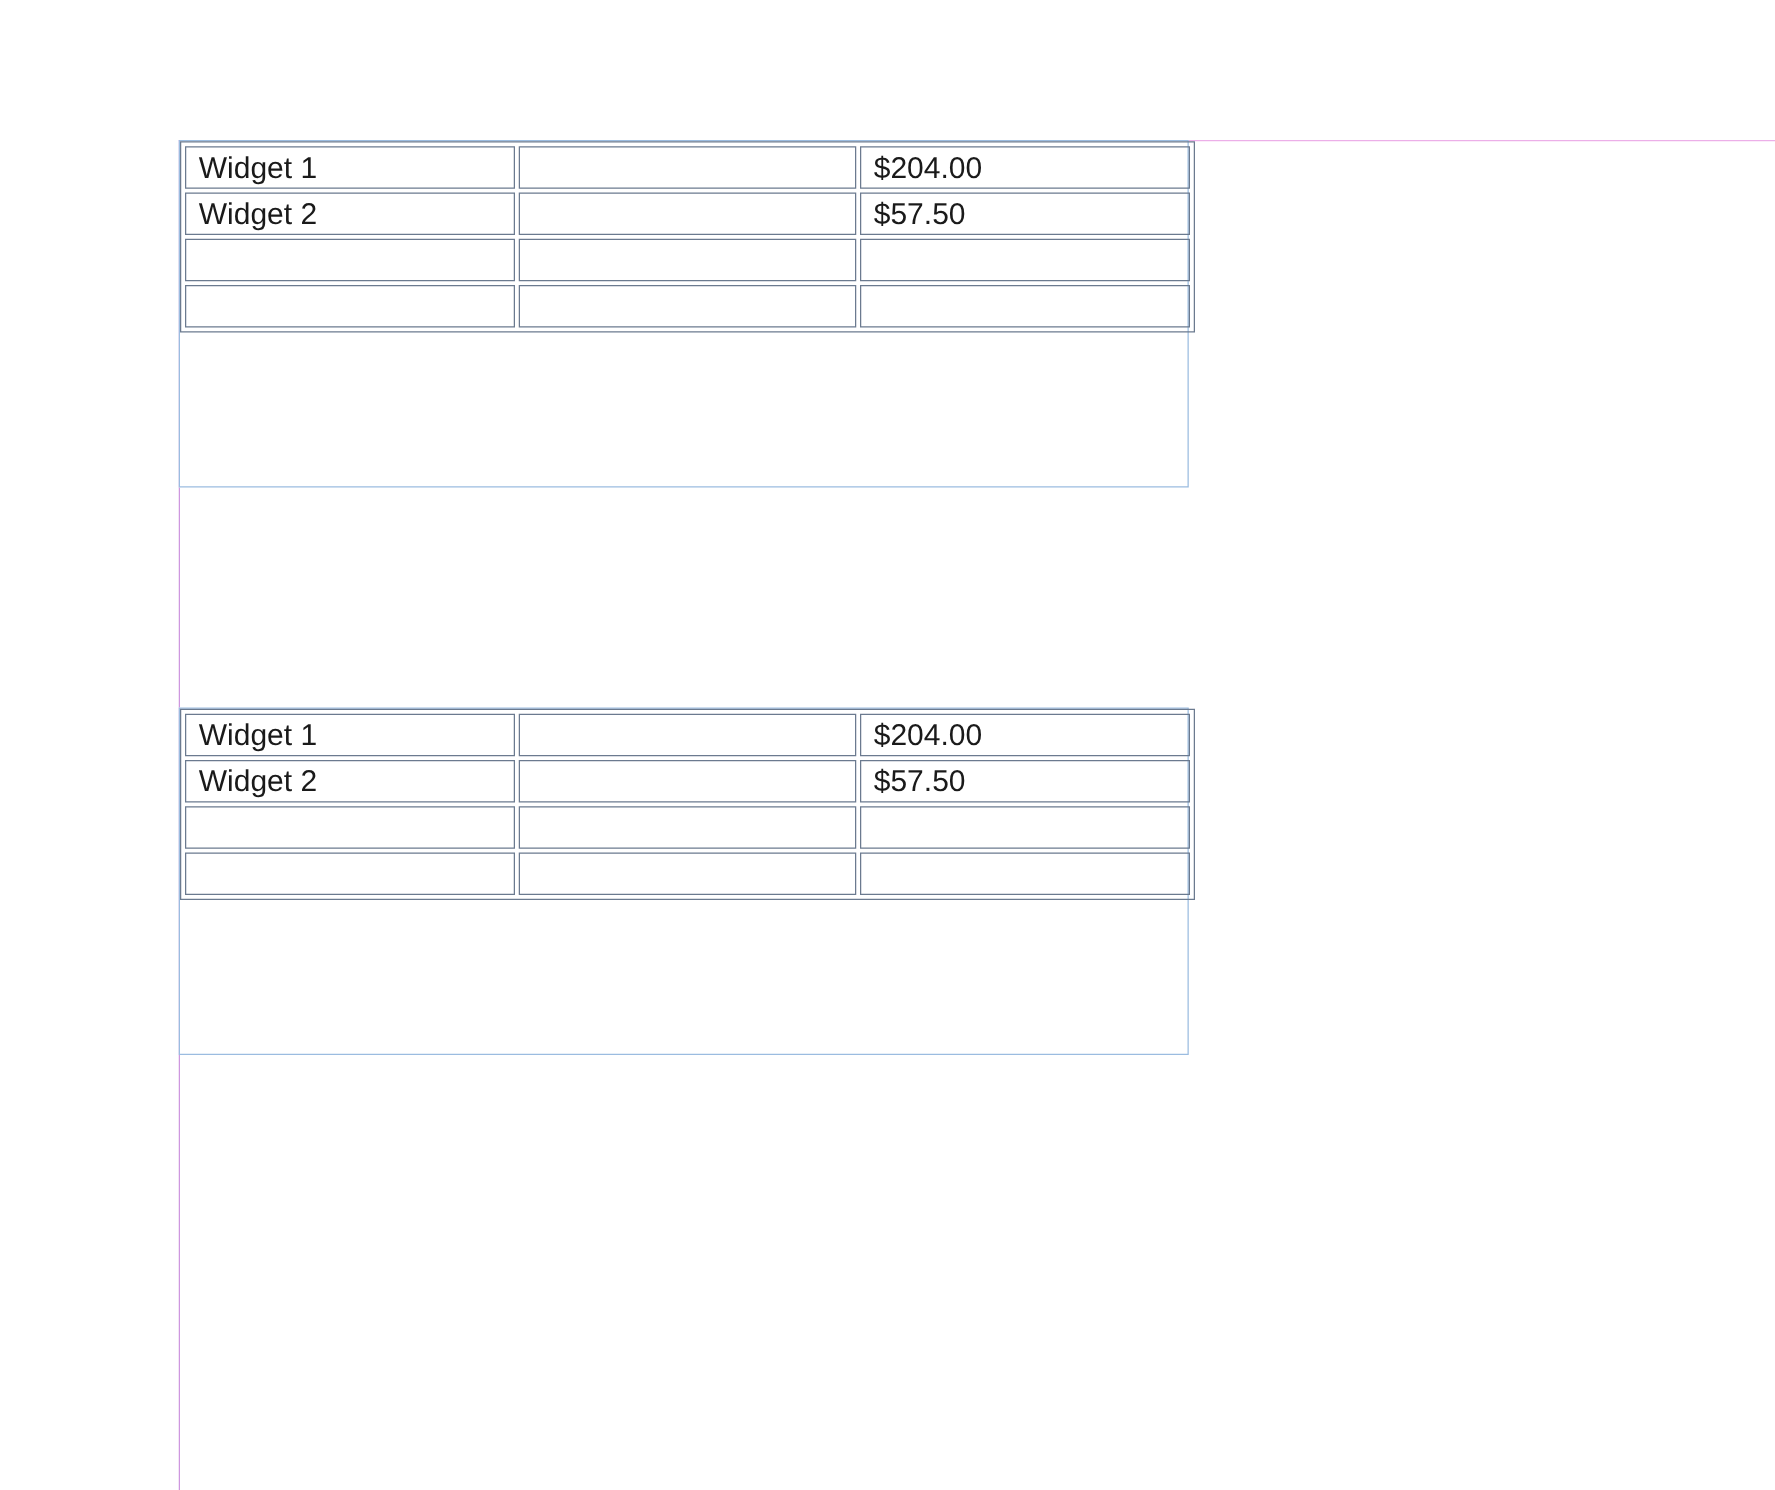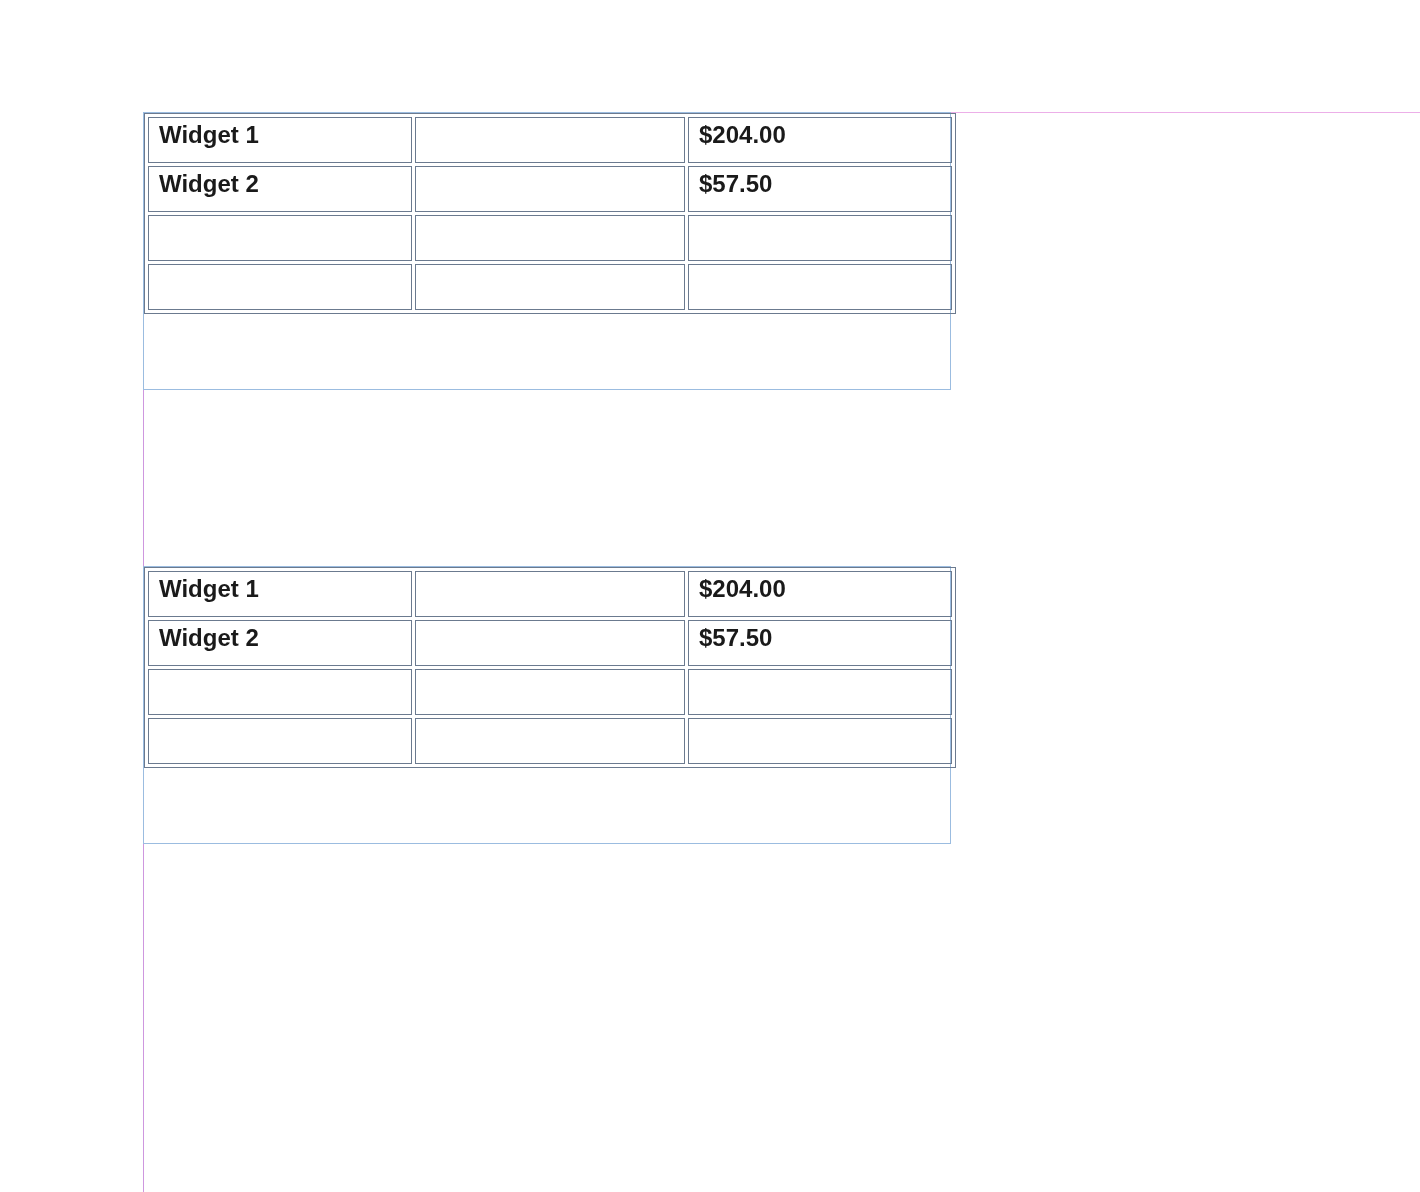--- a/index.html
+++ b/index.html
@@ -51,25 +51,24 @@
     left: 0;
     width: 808px;
     border-collapse: separate;
     border-spacing: 3px;
     table-layout: fixed;
     border: 1px solid #6b7a8f;
   }
   table.widget-table td {
     border: 1px solid #6b7a8f;
     height: 30px;
-    padding: 2px 10px 12px 10px;
+    padding: 2px 10px 0 10px;
     vertical-align: middle;
     white-space: nowrap;
     overflow: hidden;
-    font-weight: bold;
   }
   col.c1 { width: 264px; }
   col.c2 { width: 270px; }
   col.c3 { width: 264px; }
 </style>
 </head>
 <body>
 
 <div class="page-guide-horizontal"></div>
 <div class="page-guide-vertical"></div>

